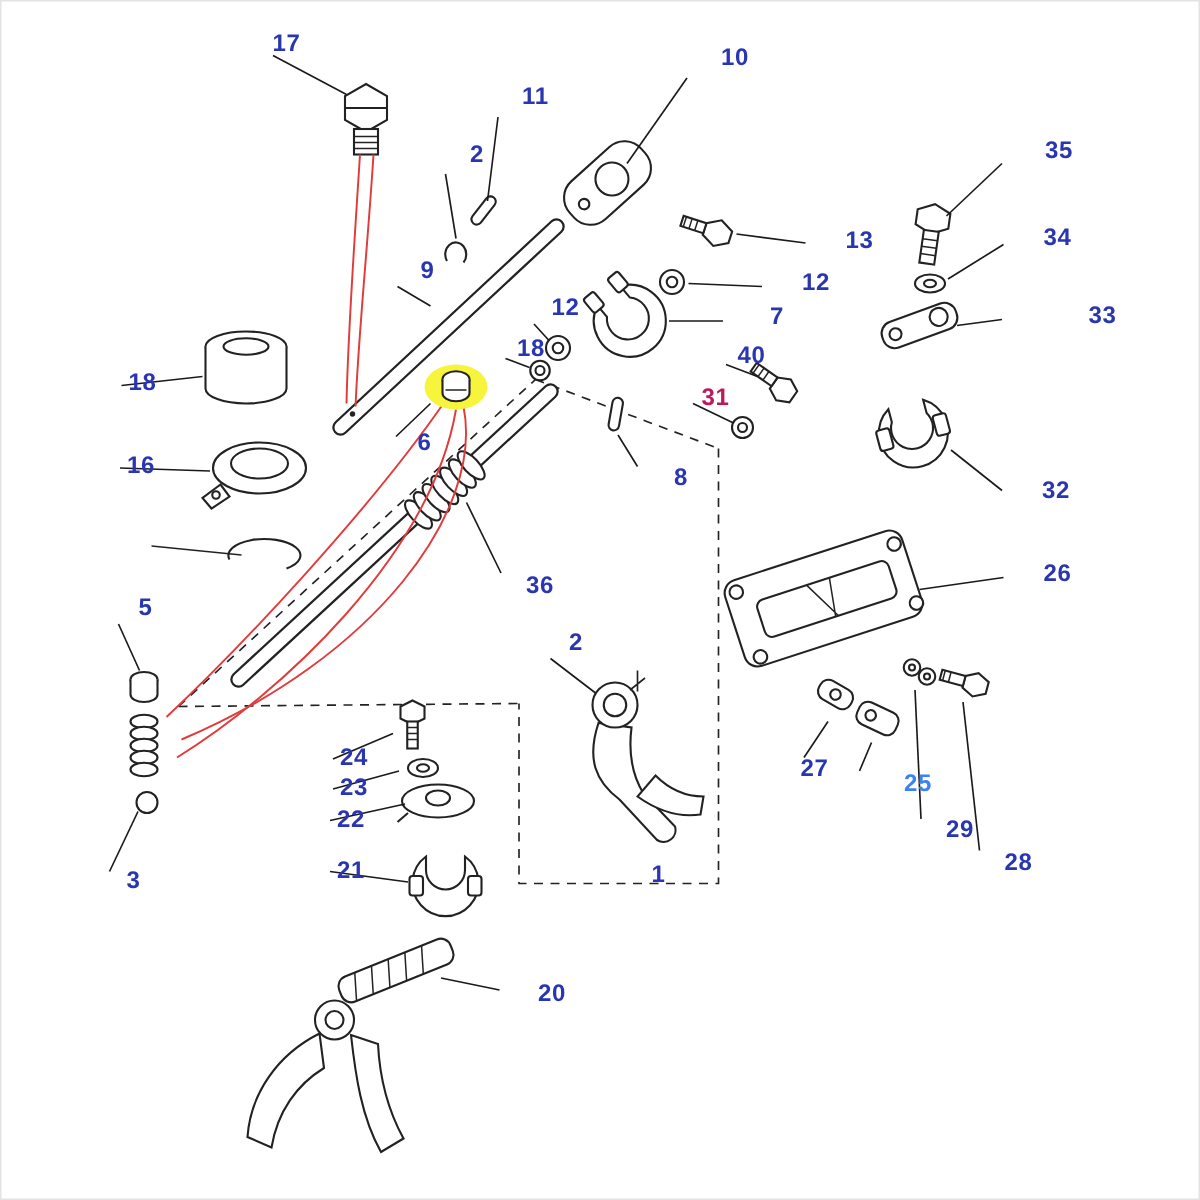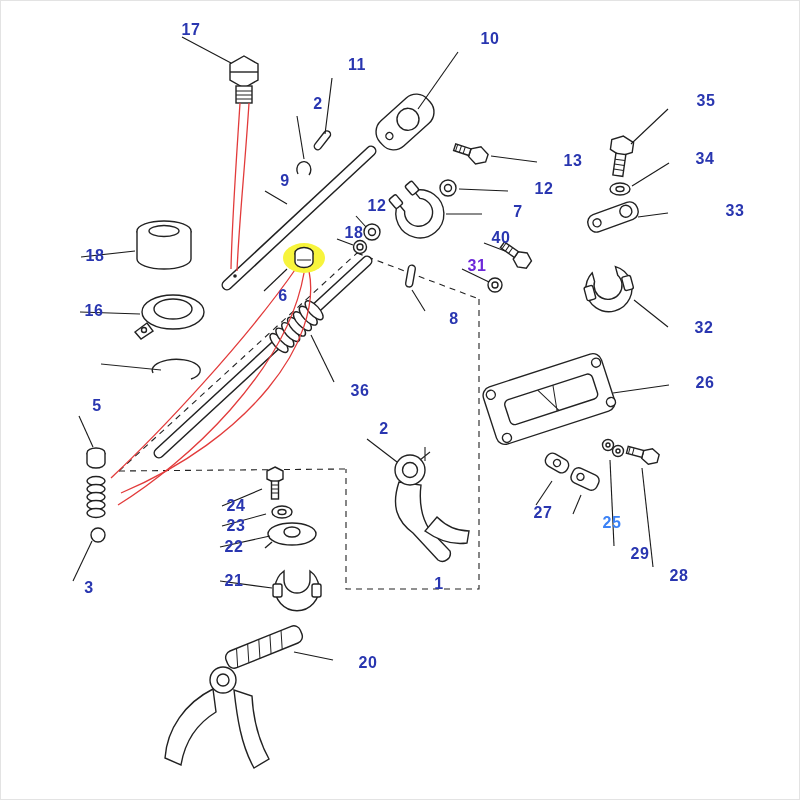--- a/index.html
+++ b/index.html
@@ -295,21 +295,21 @@
       <span class="part-label" style="left: 546px; top: 160px; color: rgb(41, 54, 176);">13</span>
       <span class="part-label" style="left: 517px; top: 188px; color: rgb(41, 54, 176);">12</span>
       <span class="part-label" style="left: 679px; top: 100px; color: rgb(41, 54, 176);">35</span>
       <span class="part-label" style="left: 678px; top: 158px; color: rgb(41, 54, 176);">34</span>
       <span class="part-label" style="left: 708px; top: 210px; color: rgb(41, 54, 176);">33</span>
       <span class="part-label" style="left: 258px; top: 180px; color: rgb(41, 54, 176);">9</span>
       <span class="part-label" style="left: 350px; top: 205px; color: rgb(41, 54, 176);">12</span>
       <span class="part-label" style="left: 491px; top: 211px; color: rgb(41, 54, 176);">7</span>
       <span class="part-label" style="left: 327px; top: 232px; color: rgb(41, 54, 176);">18</span>
       <span class="part-label" style="left: 474px; top: 237px; color: rgb(41, 54, 176);">40</span>
-      <span class="part-label" style="left: 450px; top: 265px; color: #6d28d9;">31</span>
+      <span class="part-label" style="left: 450px; top: 265px; color: #be185d;">31</span>
       <span class="part-label" style="left: 68px; top: 255px; color: rgb(41, 54, 176);">18</span>
       <span class="part-label" style="left: 256px; top: 295px; color: rgb(41, 54, 176);">6</span>
       <span class="part-label" style="left: 67px; top: 310px; color: rgb(41, 54, 176);">16</span>
       <span class="part-label" style="left: 677px; top: 327px; color: rgb(41, 54, 176);">32</span>
       <span class="part-label" style="left: 427px; top: 318px; color: rgb(41, 54, 176);">8</span>
       <span class="part-label" style="left: 678px; top: 382px; color: rgb(41, 54, 176);">26</span>
       <span class="part-label" style="left: 333px; top: 390px; color: rgb(41, 54, 176);">36</span>
       <span class="part-label" style="left: 70px; top: 405px; color: rgb(41, 54, 176);">5</span>
       <span class="part-label" style="left: 357px; top: 428px; color: rgb(41, 54, 176);">2</span>
       <span class="part-label" style="left: 209px; top: 505px; color: rgb(41, 54, 176);">24</span>

